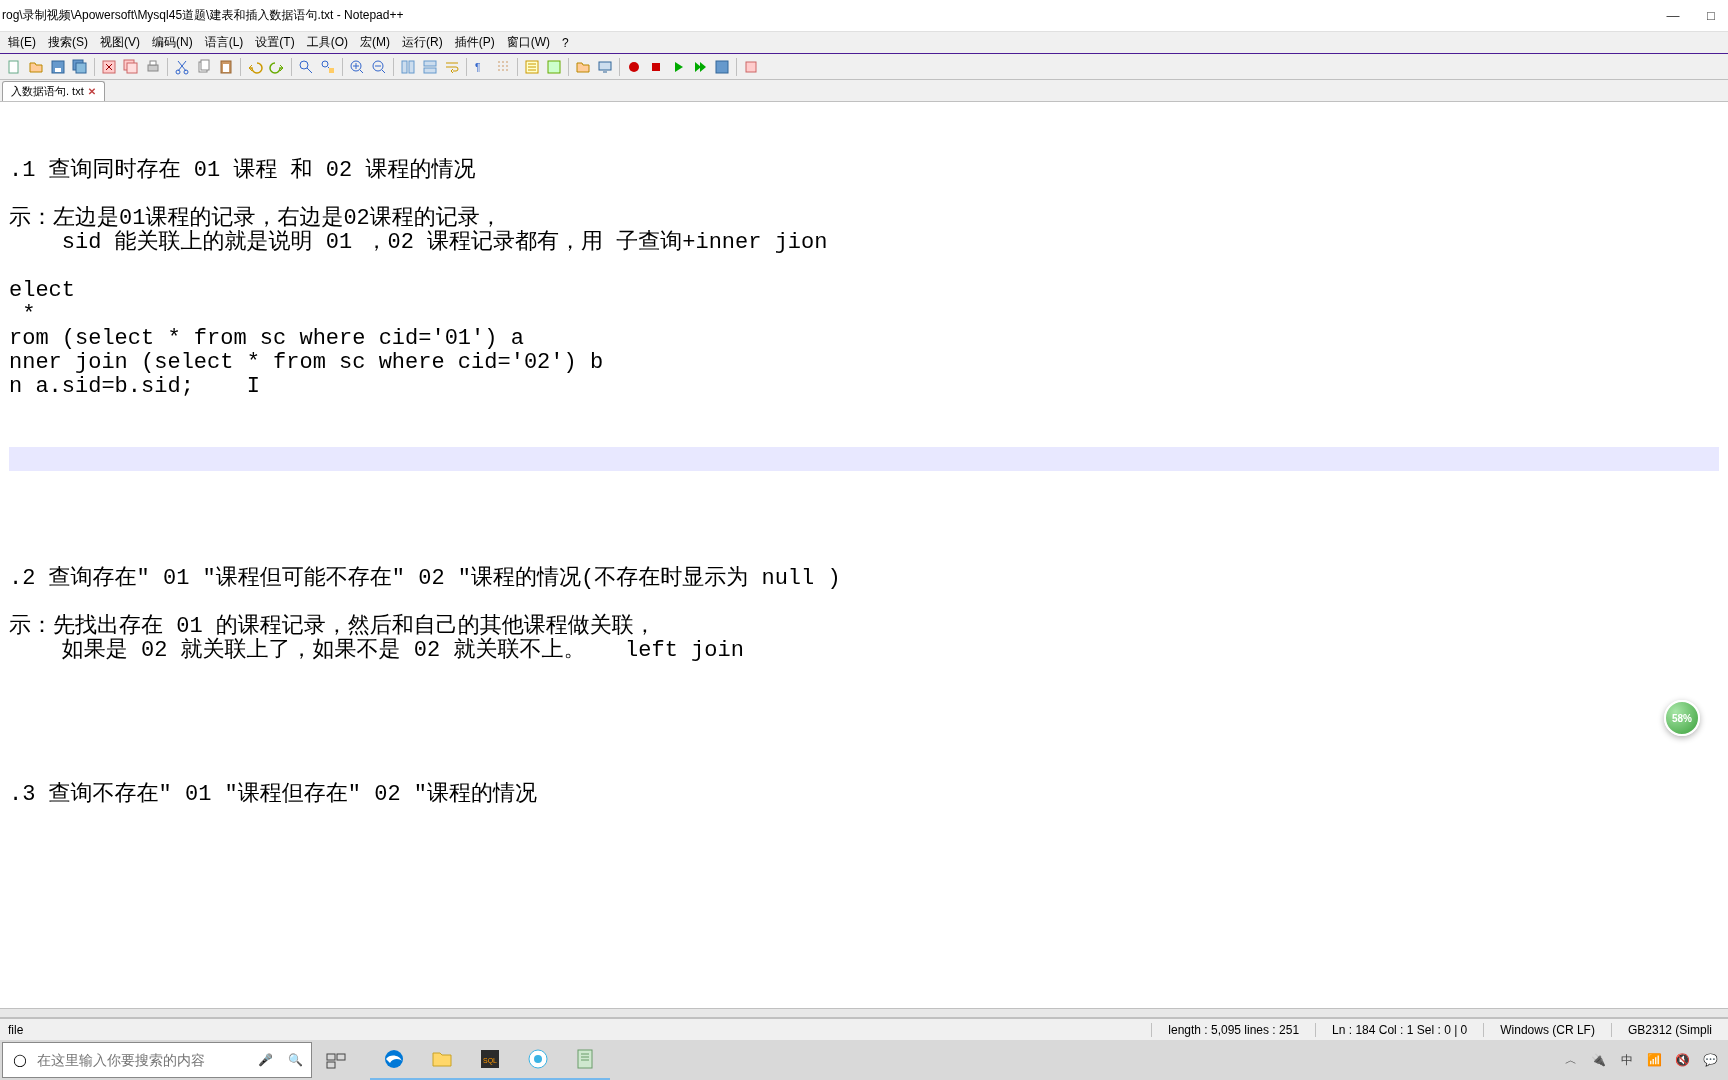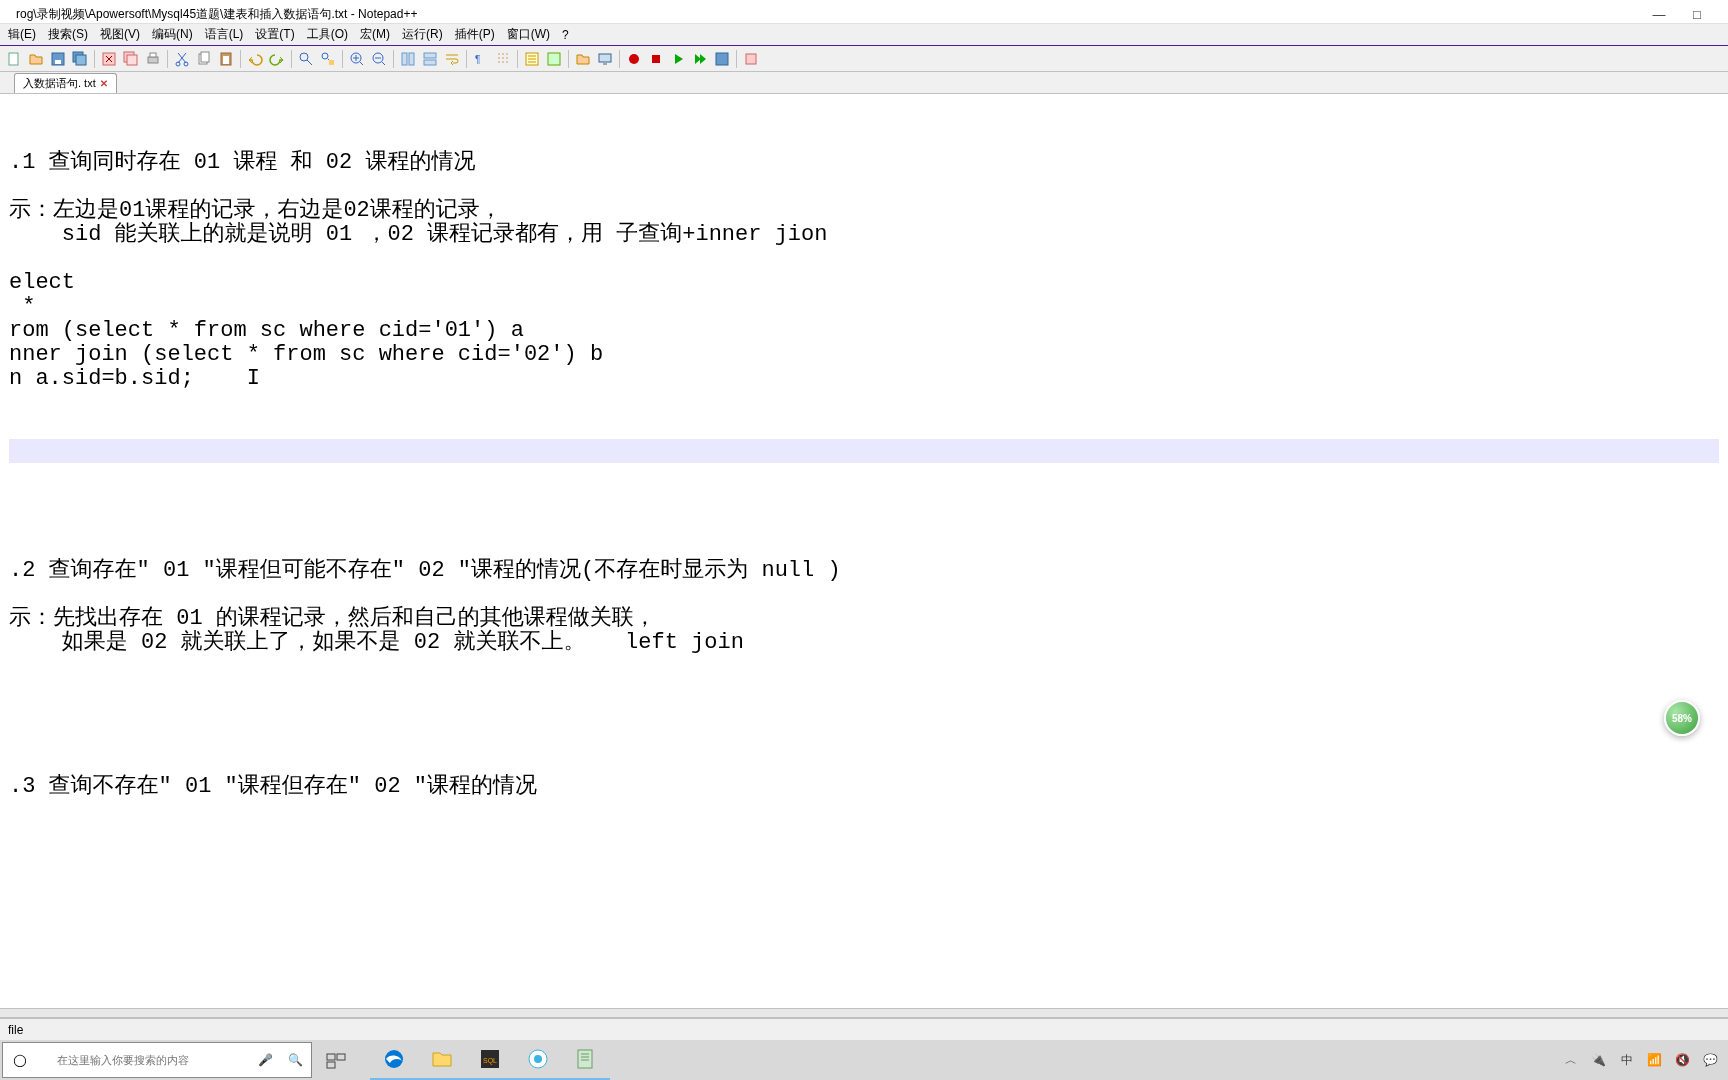--- a/index.html
+++ b/index.html
@@ -1,36 +1,36 @@
 <!DOCTYPE html>
 <html><head>
 <meta charset="utf-8">
 <style>
 * { margin: 0; padding: 0; box-sizing: border-box; }
 body { font-family: "Microsoft YaHei", SimSun, sans-serif; font-size: 12px; background: #fff; overflow: hidden; width: 1728px; height: 1080px; position: relative; }
 
 
-.title-bar { height: 18px; background: #fff; display: flex; align-items: center; padding: 0 16px; border-bottom: 1px solid #e0e0e0; margin-top: 6px; }
+.title-bar { height: 32px; background: #fff; display: flex; align-items: center; padding: 0 2px; border-bottom: 1px solid #e0e0e0; }
 .title-bar .title { flex: 1; color: #000; font-size: 12px; }
 .title-bar .win-controls { display: flex; gap: 8px; align-items: center; color: #333; font-size: 13px; }
 .title-bar .win-controls span { width: 30px; text-align: center; cursor: default; }
 
 
 .menu-bar { height: 22px; background: #f0f0f0; display: flex; align-items: center; padding: 0 2px; border-bottom: 1px solid #4c1d95; }
 .menu-bar .menu-item { padding: 2px 6px; cursor: default; font-size: 12px; }
 
 
 .toolbar { height: 26px; background: #f0f0f0; display: flex; align-items: center; padding: 0 4px; gap: 2px; border-bottom: 1px solid #c0c0c0; }
 .tb-btn { width: 20px; height: 20px; display: flex; align-items: center; justify-content: center; cursor: default; border-radius: 2px; }
 .tb-sep { width: 1px; height: 18px; background: #c0c0c0; margin: 0 2px; }
 .tb-btn svg { width: 16px; height: 16px; }
 
 
 .tab-bar { height: 22px; background: #f0f0f0; display: flex; align-items: flex-end; padding: 0 2px; border-bottom: 1px solid #c0c0c0; }
-.tab { background: #fff; border: 1px solid #a0a0a0; border-bottom: none; padding: 2px 8px; font-size: 11px; display: flex; align-items: center; gap: 4px; border-radius: 3px 3px 0 0; margin-left: 12px; }
+.tab { background: #fff; border: 1px solid #a0a0a0; border-bottom: none; padding: 2px 8px; font-size: 11px; display: flex; align-items: center; gap: 4px; border-radius: 3px 3px 0 0; }
 .tab-close { color: #c04040; font-weight: bold; cursor: default; font-size: 10px; }
 
 
 .editor { background: #fff; height: 724px; overflow: hidden; position: relative; }
 .editor-content { font-family: "SimSun", "Courier New", monospace; font-size: 22px; line-height: 24px; white-space: pre; color: #000; padding: 9px; }
 .editor-line { padding-left: 0; min-height: 24px; }
 .highlight-line { background: #e8e8ff; }
 
 
 .status-bar { position: absolute; bottom: 40px; left: 0; right: 0; height: 22px; background: #f0f0f0; border-top: 1px solid #c0c0c0; display: flex; align-items: center; font-size: 12px; }
@@ -38,21 +38,21 @@
 .status-right { margin-left: auto; display: flex; }
 .status-seg { padding: 0 16px; border-left: 1px solid #c0c0c0; }
 
 
 .gray-sep { position: absolute; bottom: 62px; left: 0; right: 0; height: 10px; background: #e8e8e8; border-top: 1px solid #c0c0c0; border-bottom: 1px solid #c0c0c0; }
 
 
 .taskbar { position: absolute; bottom: 0; left: 0; right: 0; height: 40px; background: #d9d9d9; display: flex; align-items: center; }
 .search-box { display: flex; align-items: center; background: #fff; height: 36px; width: 310px; margin: 2px 0 2px 2px; border: 1px solid #888; }
 .search-box .search-icon-left { width: 34px; display: flex; justify-content: center; }
-.search-box input { border: none; outline: none; flex: 1; font-size: 11px; background: transparent; margin-left: 20px; }
+.search-box input { border: none; outline: none; flex: 1; font-size: 14px; background: transparent; }
 .search-box .mic-icon, .search-box .search-icon-right { width: 30px; display: flex; justify-content: center; color: #555; }
 .task-btn { width: 48px; height: 40px; display: flex; align-items: center; justify-content: center; cursor: default; }
 .task-btn svg { width: 24px; height: 24px; }
 .task-btn.active { border-bottom: 2px solid #76b9ed; }
 .tray { margin-left: auto; display: flex; align-items: center; height: 40px; padding-right: 8px; gap: 10px; color: #444; }
 .tray-icon { width: 18px; display: flex; justify-content: center; }
 
 
 .float-badge { position: absolute; right: 28px; top: 700px; width: 36px; height: 36px; border-radius: 50%; background: radial-gradient(circle at 30% 30%, #a8e6a8, #3aa03a); border: 2px solid #fff; box-shadow: 0 2px 6px rgba(0,0,0,0.3); display: flex; align-items: center; justify-content: center; color: #fff; font-size: 10px; font-weight: bold; text-align: right; }
 </style>
@@ -281,20 +281,26 @@
 </div>
 
 <div class="editor">
   <div class="editor-content" id="editor-content"><div class="editor-line"> </div><div class="editor-line"> </div><div class="editor-line">.1 查询同时存在 01 课程 和 02 课程的情况</div><div class="editor-line"> </div><div class="editor-line">示：左边是01课程的记录，右边是02课程的记录，</div><div class="editor-line">    sid 能关联上的就是说明 01 ，02 课程记录都有，用 子查询+inner jion</div><div class="editor-line"> </div><div class="editor-line">elect</div><div class="editor-line"> *</div><div class="editor-line">rom (select * from sc where cid='01') a</div><div class="editor-line">nner join (select * from sc where cid='02') b</div><div class="editor-line">n a.sid=b.sid;    I</div><div class="editor-line"> </div><div class="editor-line"> </div><div class="editor-line highlight-line"> </div><div class="editor-line"> </div><div class="editor-line"> </div><div class="editor-line"> </div><div class="editor-line"> </div><div class="editor-line">.2 查询存在" 01 "课程但可能不存在" 02 "课程的情况(不存在时显示为 null )</div><div class="editor-line"> </div><div class="editor-line">示：先找出存在 01 的课程记录，然后和自己的其他课程做关联，</div><div class="editor-line">    如果是 02 就关联上了，如果不是 02 就关联不上。   left join</div><div class="editor-line"> </div><div class="editor-line"> </div><div class="editor-line"> </div><div class="editor-line"> </div><div class="editor-line"> </div><div class="editor-line">.3 查询不存在" 01 "课程但存在" 02 "课程的情况</div><div class="editor-line"> </div></div>
 </div>
 
 <div class="gray-sep"></div>
 
 <div class="status-bar">
   <div class="status-left">file</div>
+  <div class="status-right">
+    <div class="status-seg">length : 5,095    lines : 251</div>
+    <div class="status-seg">Ln : 184   Col : 1   Sel : 0 | 0</div>
+    <div class="status-seg">Windows (CR LF)</div>
+    <div class="status-seg">GB2312 (Simpli</div>
+  </div>
 </div>
 
 <div class="float-badge">58%</div>
 
 <div class="taskbar">
   <div class="search-box">
     <span class="search-icon-left">◯</span>
     <input type="text" placeholder="在这里输入你要搜索的内容" style="">
     <span class="mic-icon">🎤</span>
     <span class="search-icon-right">🔍</span>

